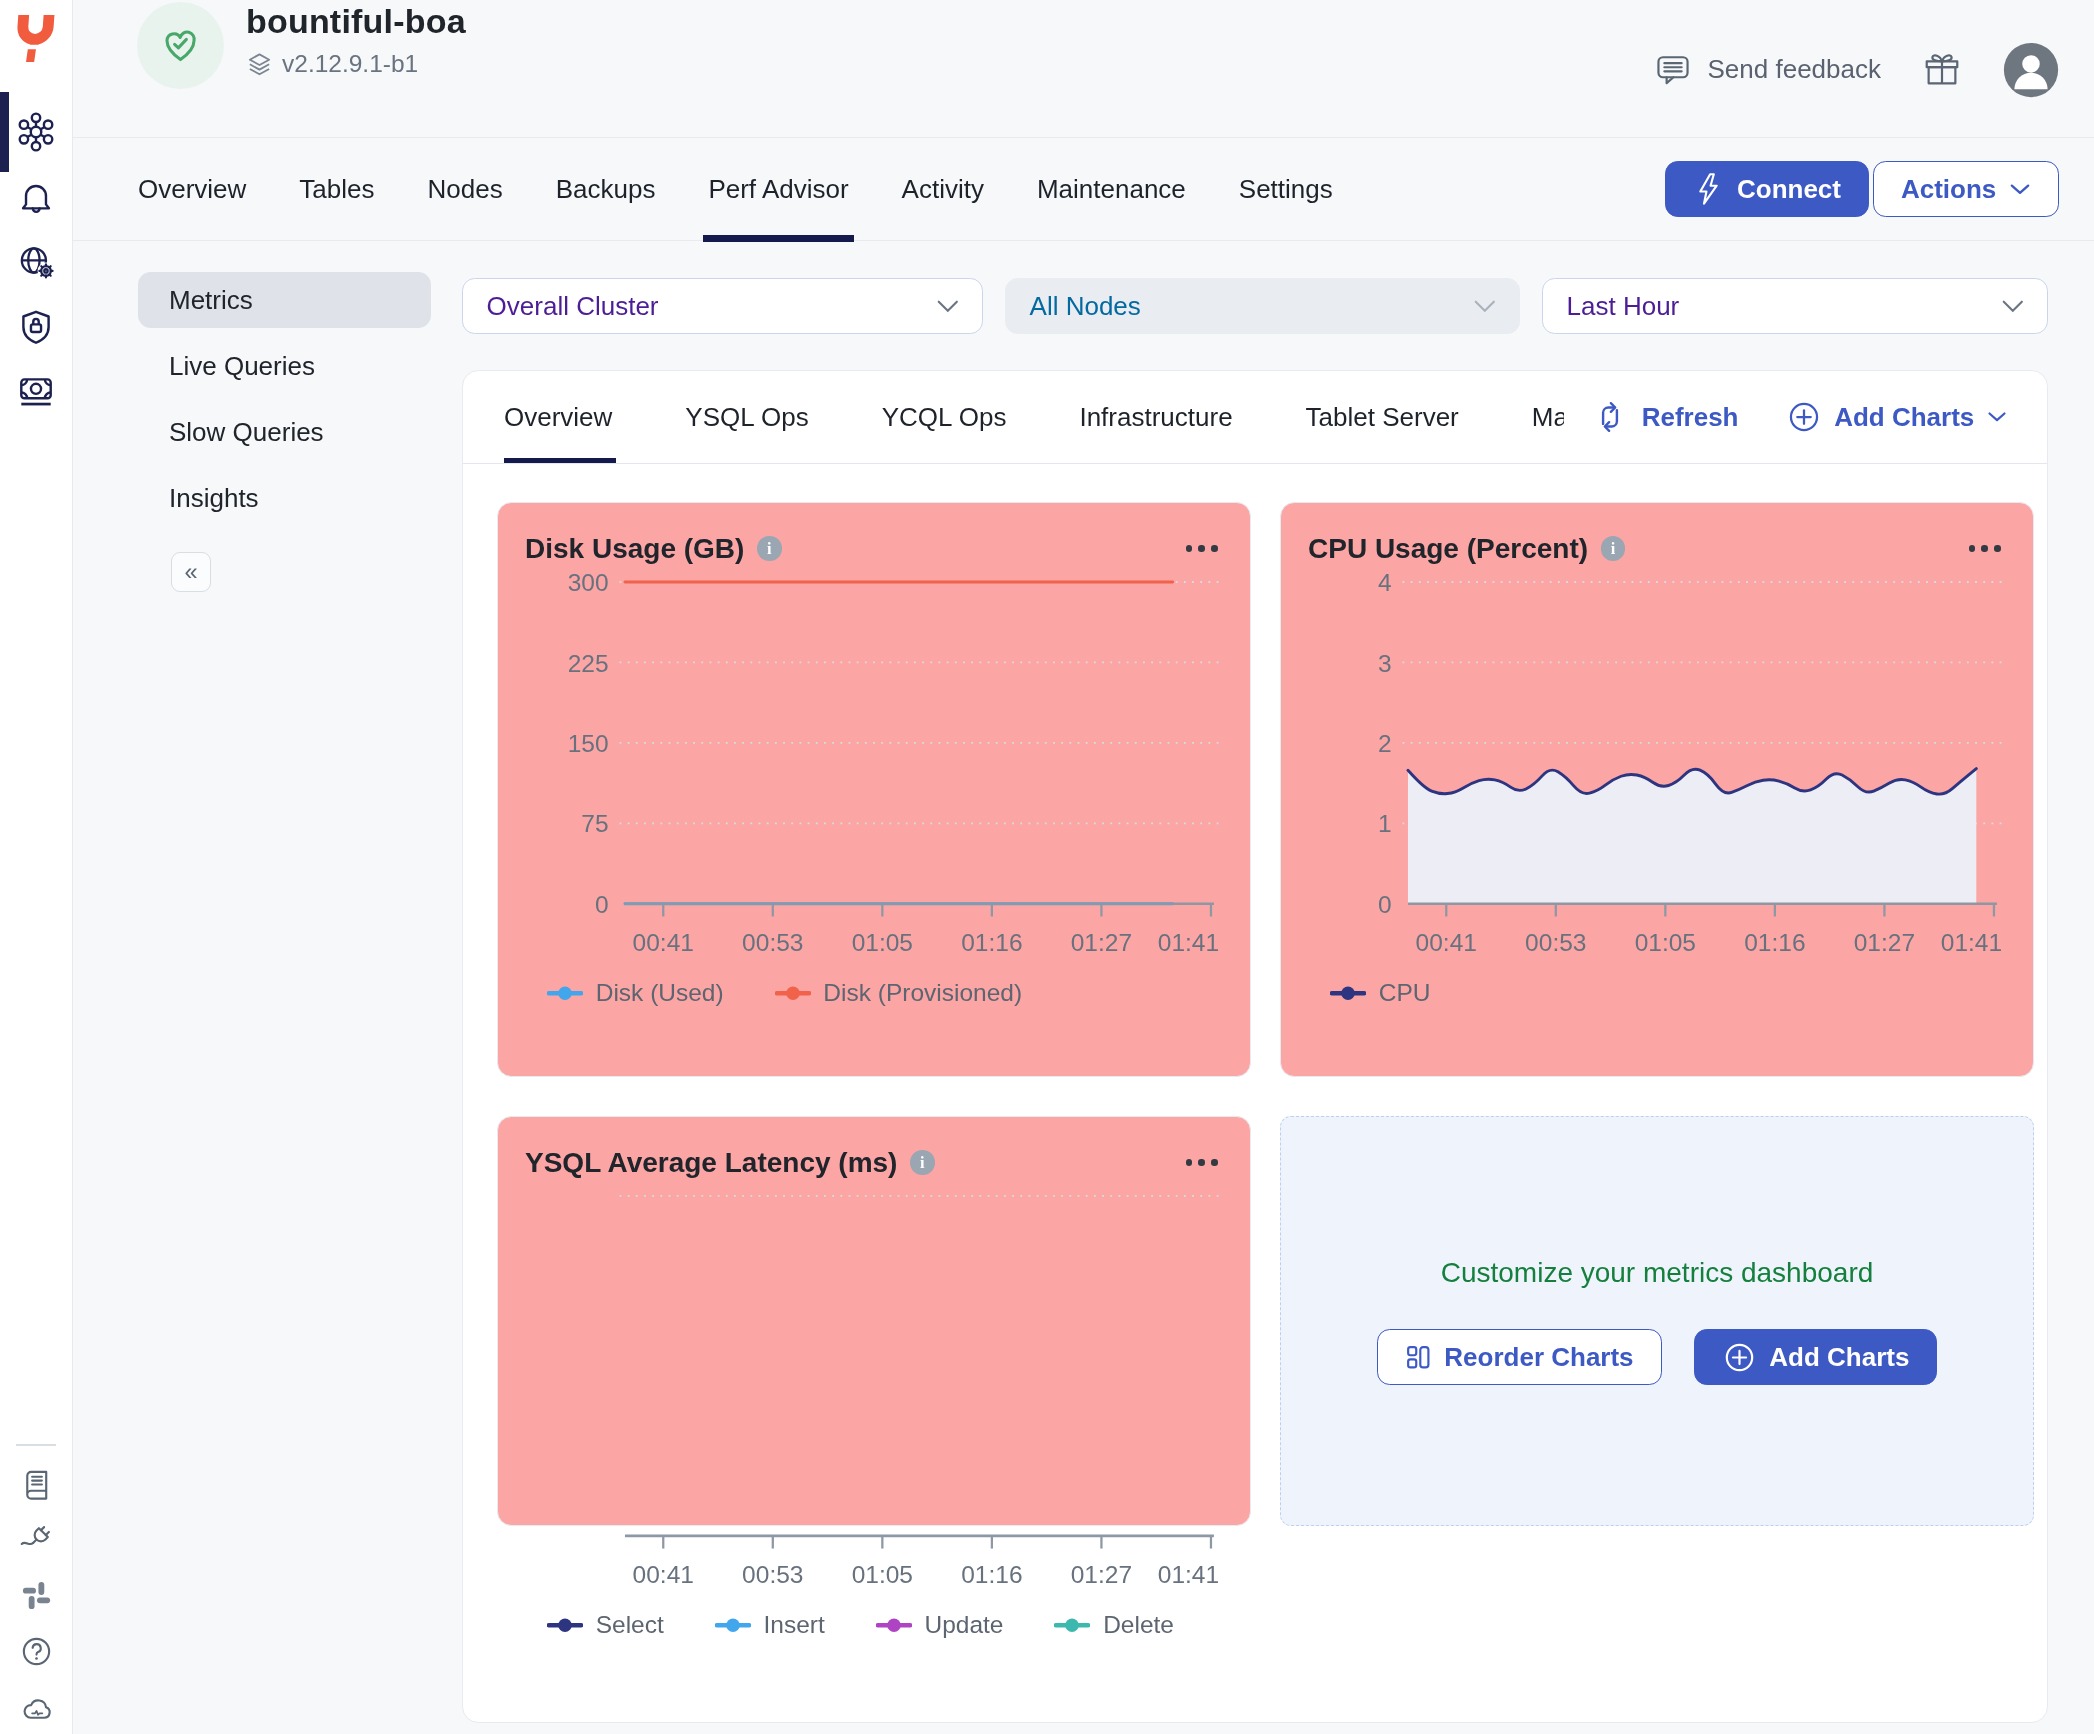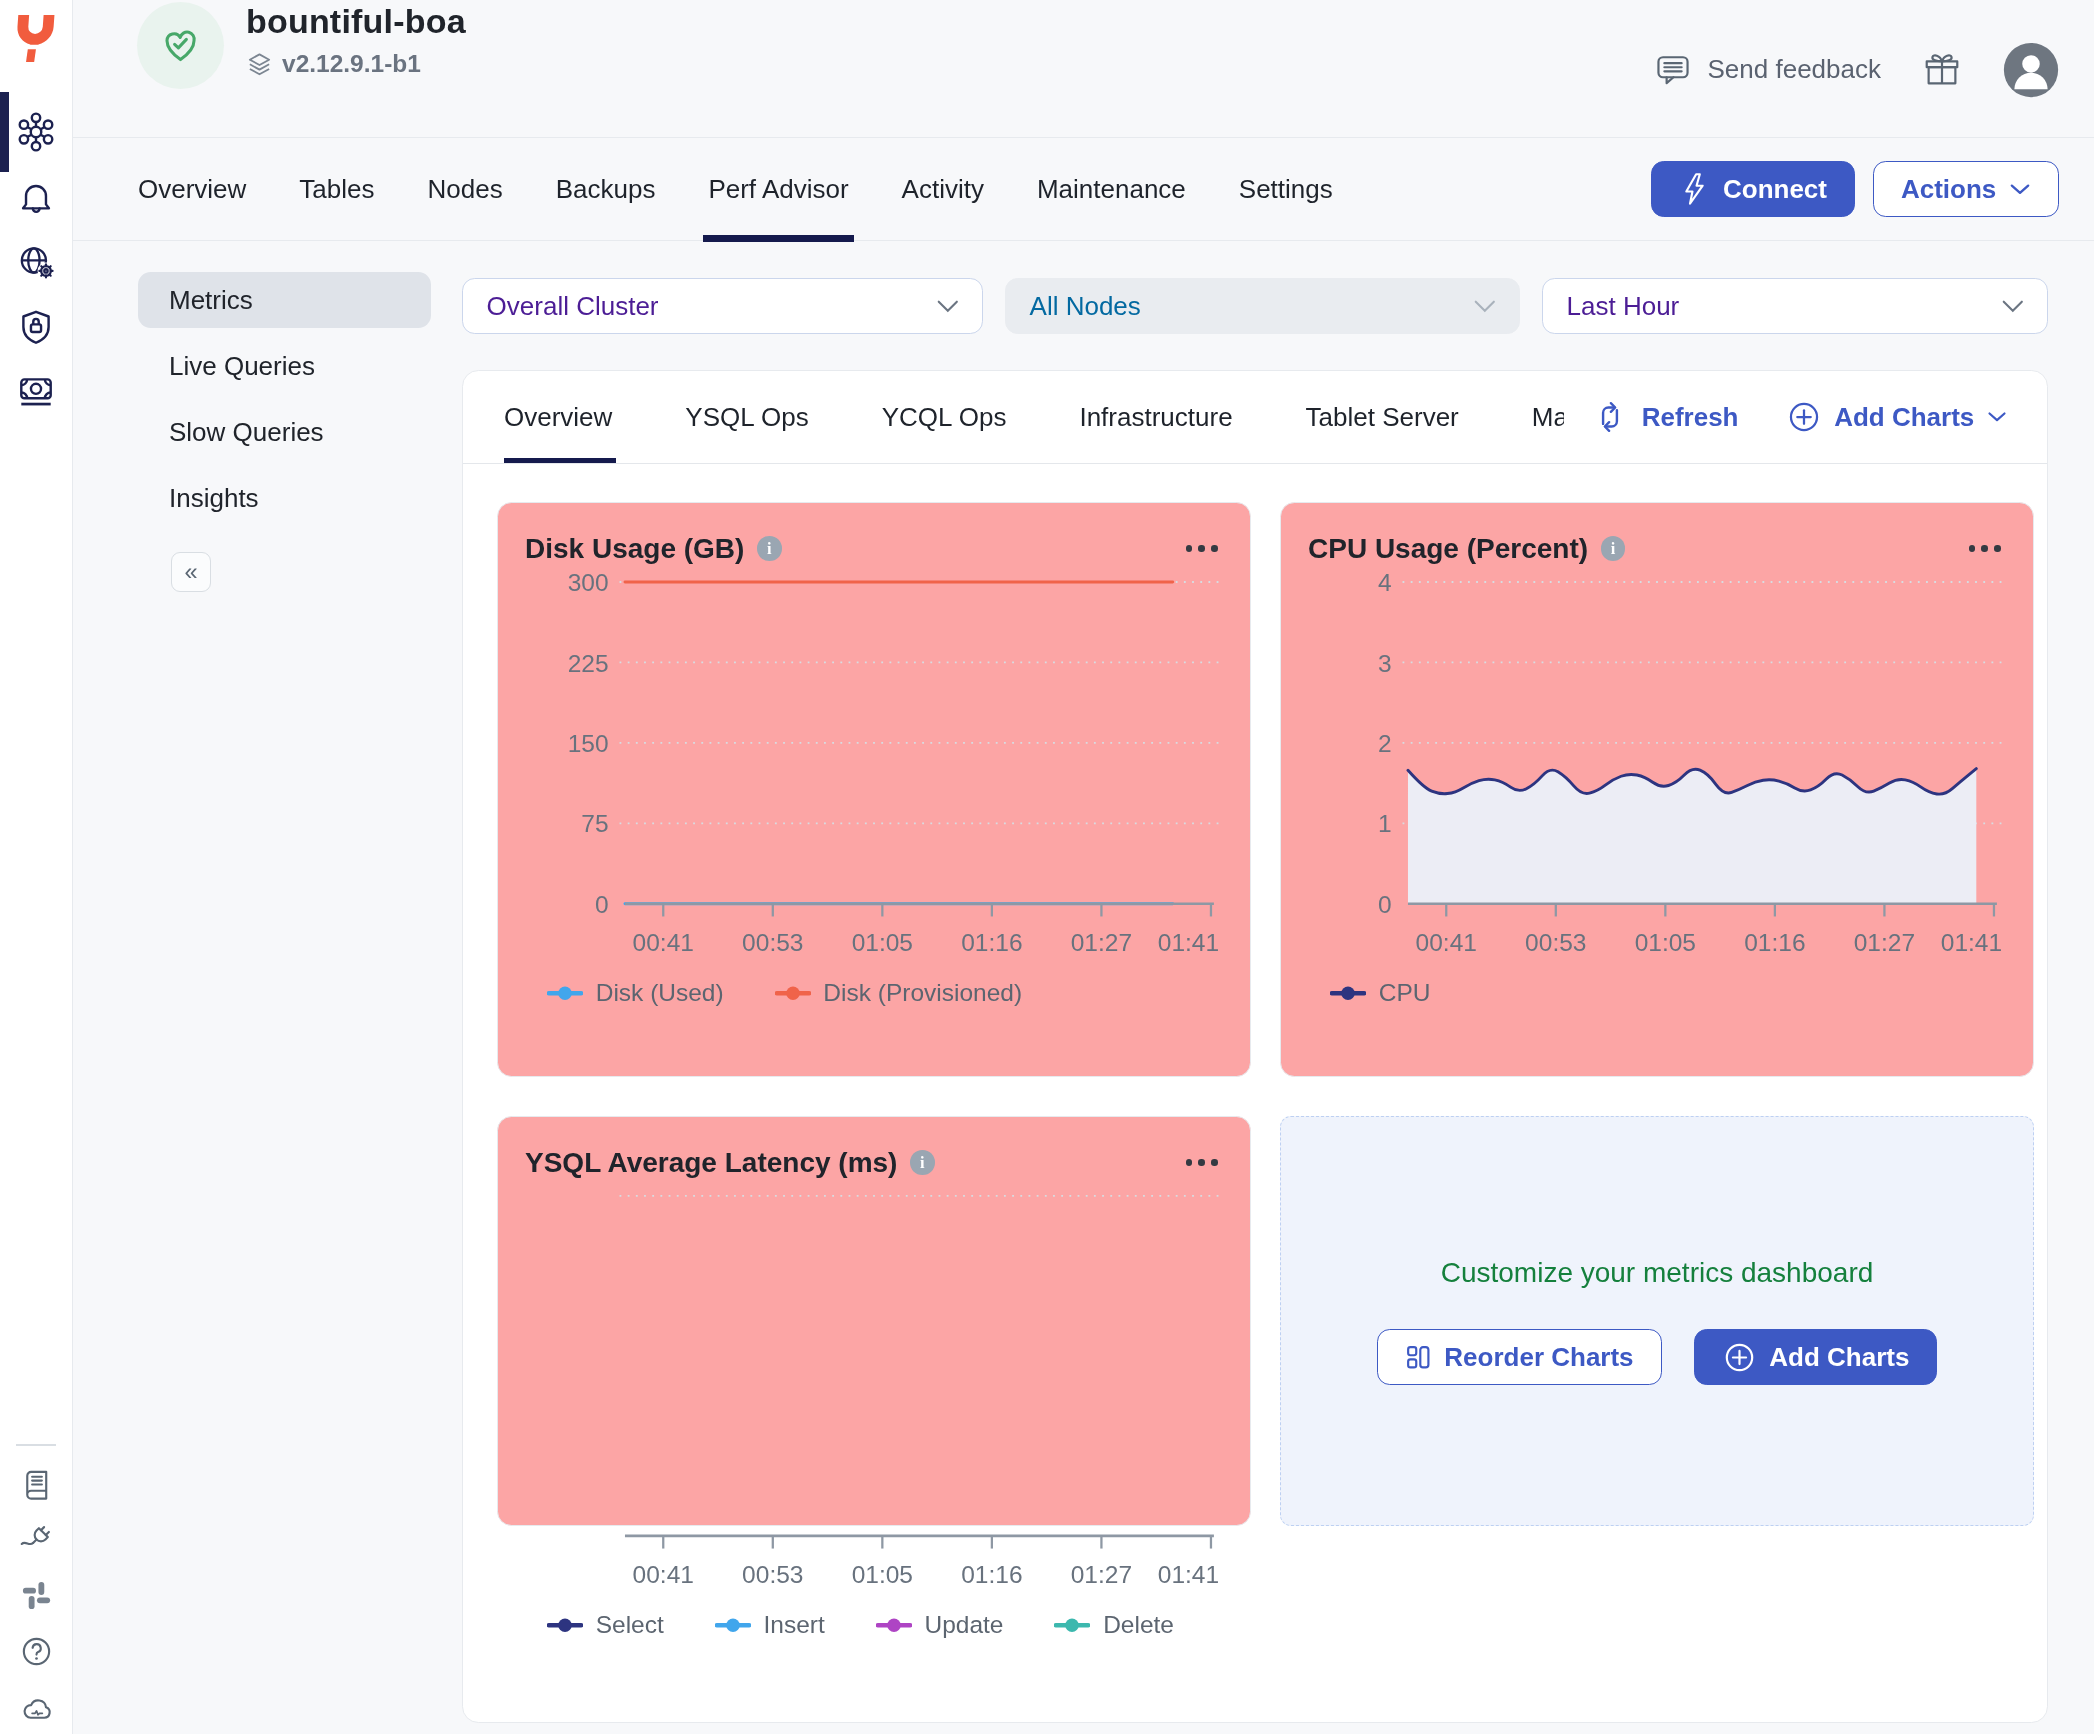--- a/index.html
+++ b/index.html
@@ -19,31 +19,31 @@
 
   .main { flex:1; display:flex; flex-direction:column; min-width:0; }
 
   
   .header { height:138px; display:flex; padding:2px 36px 0 64px;
     border-bottom:1.8px solid #E7EAEE; }
   .health-badge { width:87px; height:87px; border-radius:50%; background:#E9F3EE;
     display:flex; align-items:center; justify-content:center; flex-shrink:0; }
   .title-block { margin-left:22px; }
   .cluster-title { font-size:34px; font-weight:700; letter-spacing:0.2px; }
-  .version-row { display:flex; align-items:center; gap:9px; margin-top:9px; color:#6A7380; font-size:24.5px;font-weight:bold; }
+  .version-row { display:flex; align-items:center; gap:9px; margin-top:9px; color:#6A7380; font-size:24.5px; }
   .header-right { margin-left:auto; display:flex; align-items:center; gap:40px; }
   .feedback { display:flex; align-items:center; gap:14.5px; color:#5A6270; font-size:26px; }
 
   
   .nav { height:103px; display:flex; align-items:center; padding:0 36px 0 65px;
     border-bottom:1.8px solid #E7EAEE; position:relative; }
   .nav-tabs { display:flex; gap:53px; height:100%; align-items:center; }
   .nav-tab { font-size:26px; color:#1E232B; height:100%; display:flex; align-items:center; position:relative; cursor:pointer; white-space:nowrap; }
   .nav-tab.active::after { content:""; position:absolute; left:-5.5px; right:-5.5px; bottom:-1.8px; height:7.3px; background:#151A4D; }
-  .nav-actions { margin-left:auto; display:flex; gap:18px; }
+  .nav-actions { margin-left:auto; display:flex; gap:4px; }
   .btn { display:flex; align-items:center; gap:12.7px; height:56px; padding:0 27px;
     border-radius:12.7px; font-size:26px; font-weight:700; cursor:pointer; }
   .btn-primary { background:#3D59C4; color:#FFFFFF; border:1.8px solid #3D59C4; }
   .btn-outline { background:#FFFFFF; color:#3D59C4; border:1.8px solid #3D59C4; }
 
   
   .content { flex:1; display:flex; min-height:0; }
   .subnav { width:389px; flex-shrink:0; padding:31px 0 0 65px; display:flex; flex-direction:column; }
   .subnav-item { width:293px; height:56px; display:flex; align-items:center; padding-left:31px;
     font-size:26px; color:#20242B; border-radius:12.7px; margin-bottom:10px; cursor:pointer; }

